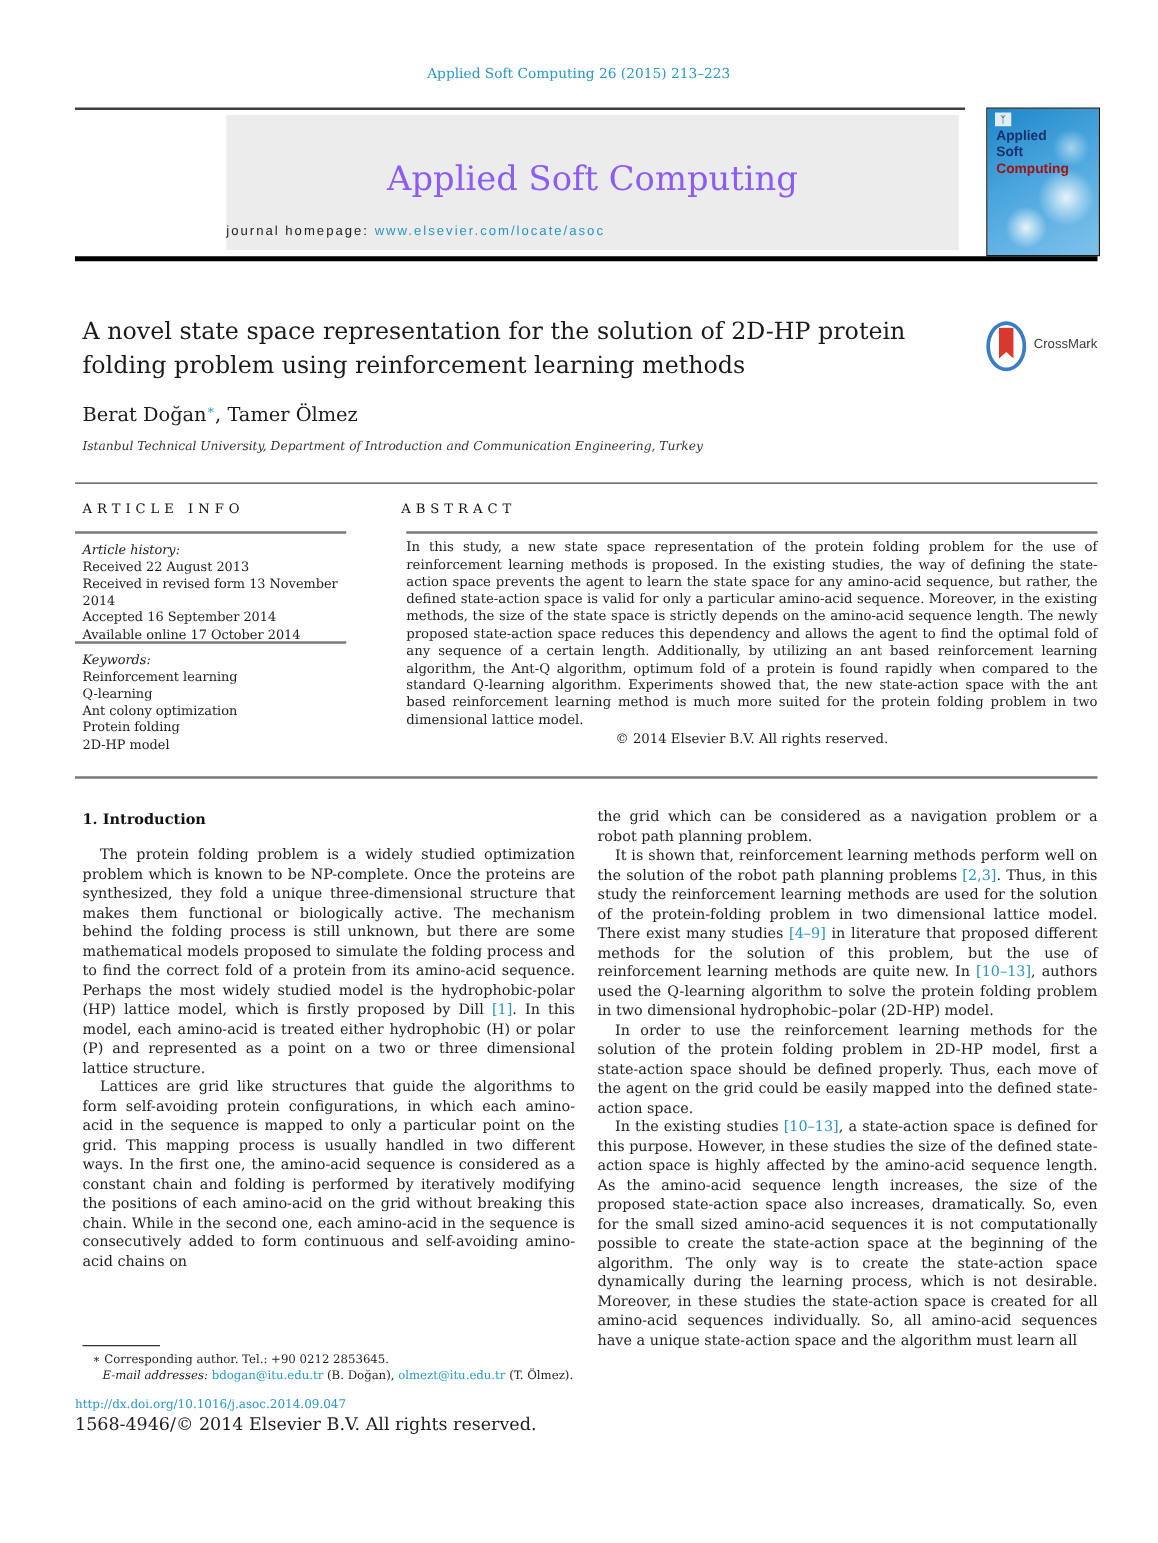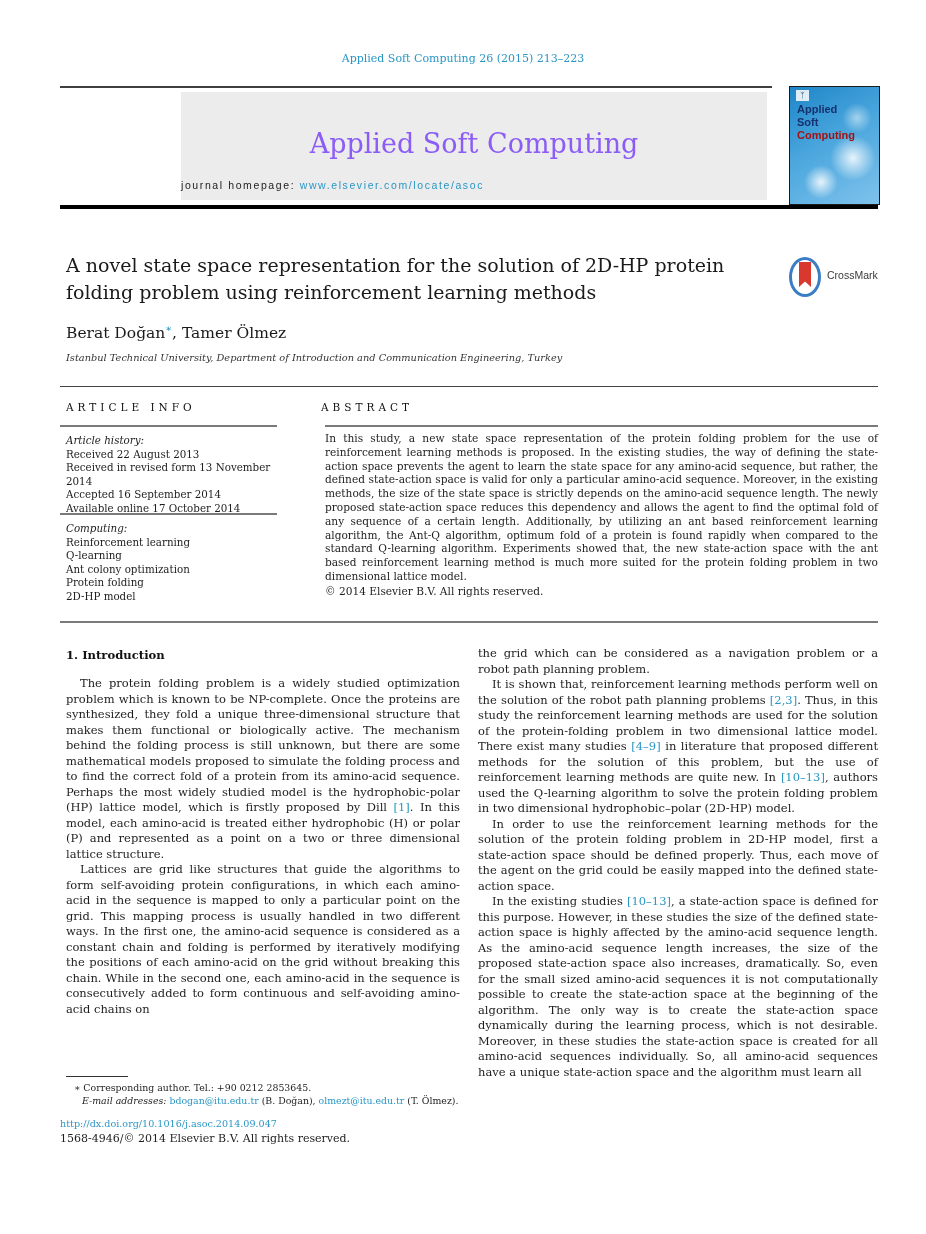--- a/index.html
+++ b/index.html
@@ -61,37 +61,37 @@
   .ai-head{left:66px;top:401px;}
   .ab-head{left:321px;top:401px;}
   .ai-rule1{position:absolute;left:60px;top:425px;width:217px;height:2px;background:#7a7a7a;}
   .ai-rule2{position:absolute;left:60px;top:513px;width:217px;height:2px;background:#7a7a7a;}
   .ab-rule{position:absolute;left:325px;top:425px;width:553px;height:2px;background:#7a7a7a;}
   .info-col{position:absolute;left:66px;width:215px;font-size:10.3px;line-height:13.6px;color:#1d1d1d;}
   .hist{top:434px;} .keys{top:522px;}
   .ital{font-style:italic;}
   .abstract{position:absolute;left:325px;top:432px;width:553px;font-size:10.6px;line-height:13.8px;
             text-align:justify;color:#1d1d1d;}
-  .abs-copy{text-align:left;margin-top:1px;}
+  .abs-copy{text-align:center;margin-top:1px;}
 
   
   .intro-head{position:absolute;left:66px;top:648px;font-size:11.6px;font-weight:bold;color:#111;}
   .col{position:absolute;font-size:11.5px;line-height:15.5px;text-align:justify;color:#1d1d1d;}
   .col-left{left:66px;top:676px;width:394px;}
   .col-right{left:478px;top:646px;width:400px;}
   .col p{margin:0;}
   .col p.indent{text-indent:14px;}
   .ref-link{color:var(--link);cursor:pointer;}
 
   
   .fn-rule{position:absolute;left:66px;top:1076px;width:62px;height:1px;background:#333;}
   .footnote{position:absolute;left:74px;top:1082px;width:420px;font-size:9.4px;line-height:12.5px;color:#1d1d1d;}
   .fn2{padding-left:8px;}
   .doi{position:absolute;left:60px;top:1118px;font-size:9.6px;color:var(--link);cursor:pointer;}
-  .issn{position:absolute;left:60px;top:1132px;font-size:11px;color:#1d1d1d;}
+  .issn{position:absolute;left:60px;top:1132px;font-size:14px;color:#1d1d1d;}
 </style>
 </head>
 <body>
 
 <div class="page" style="--link: #2a96c4; --elsevier-orange: #ee7c26; --cover-navy: #16306e; --cover-red: #a31113;">
 
   <div class="citation">Applied Soft Computing 26 (2015) 213–223</div>
 
   <div class="head-rule"></div>
 
@@ -142,21 +142,21 @@
         <div>Received 22 August 2013</div>
         <div>Received in revised form 13 November 2014</div>
         <div>Accepted 16 September 2014</div>
         <div>Available online 17 October 2014</div>
       </div>
   </div>
 
   <div class="ai-rule2"></div>
 
   <div class="info-col keys">
-    <div class="ital">Computing:</div>
+    <div class="ital">Keywords:</div>
     <div>
         <div>Reinforcement learning</div>
         <div>Q-learning</div>
         <div>Ant colony optimization</div>
         <div>Protein folding</div>
         <div>2D-HP model</div>
       </div>
   </div>
 
   <div class="abstract">

